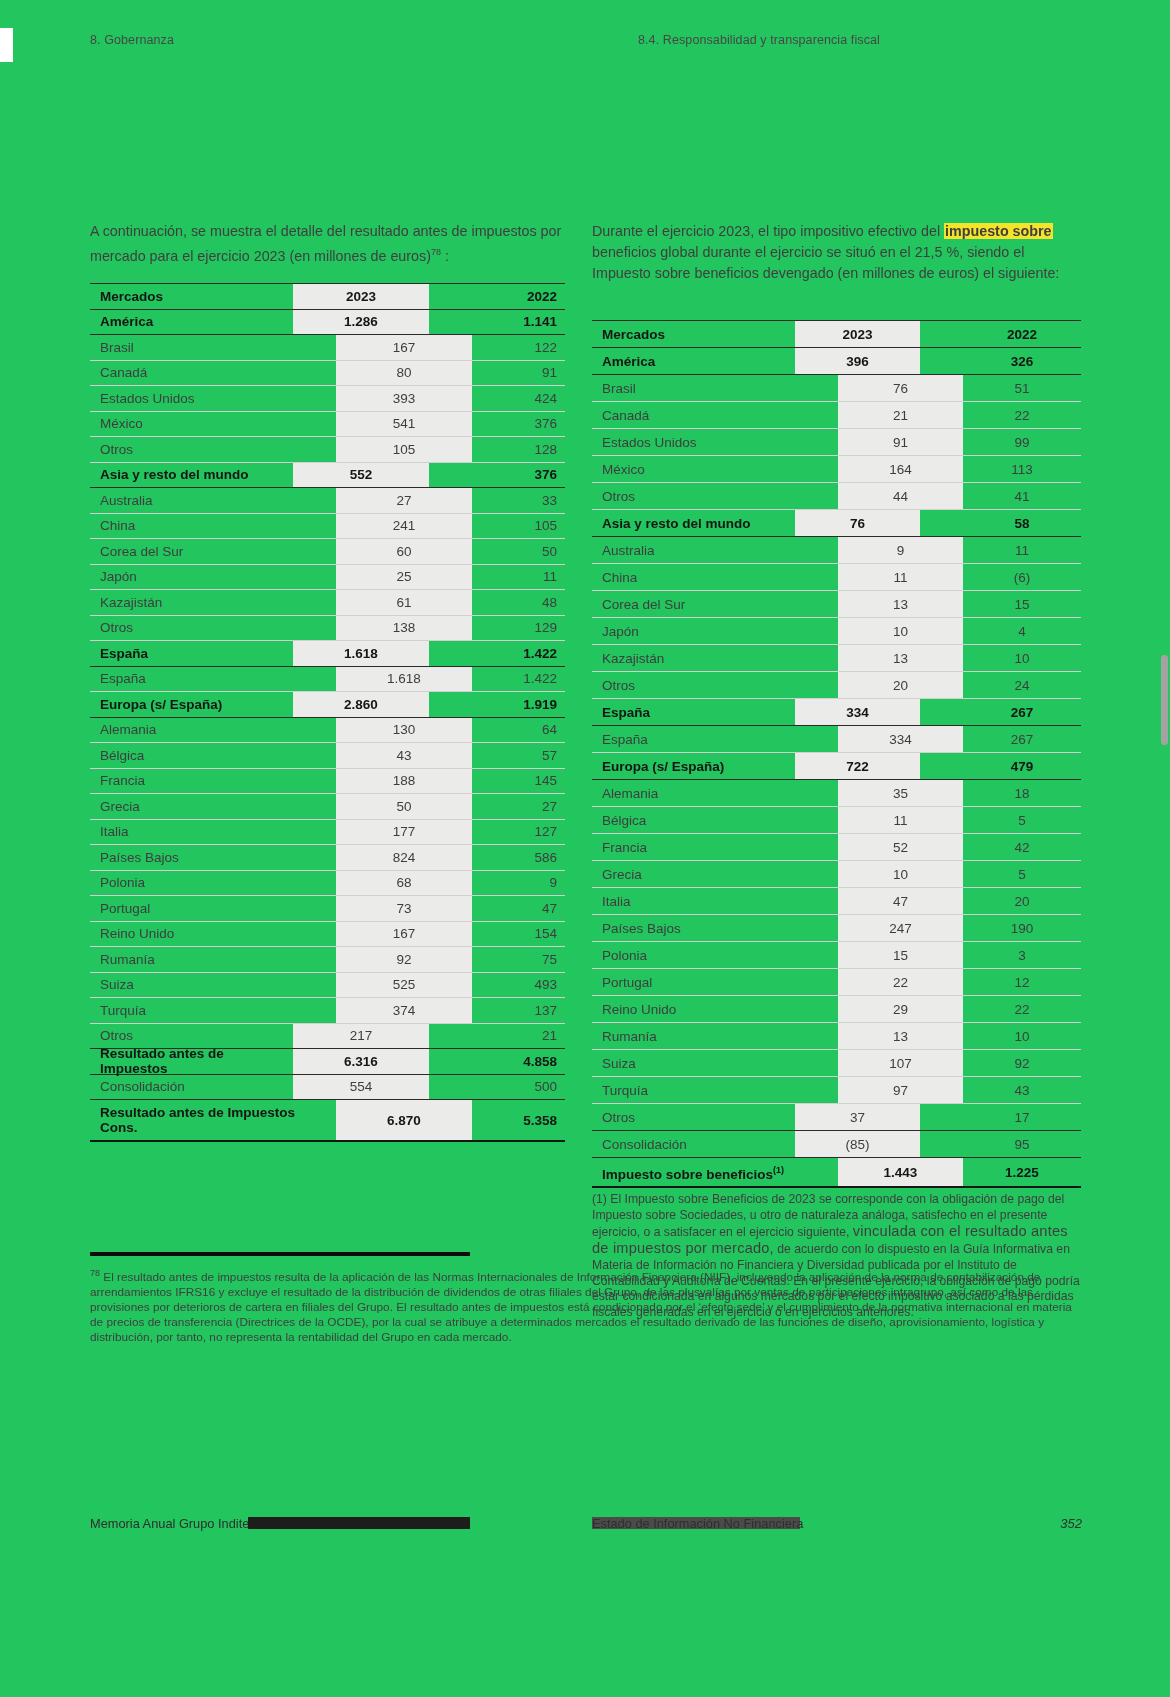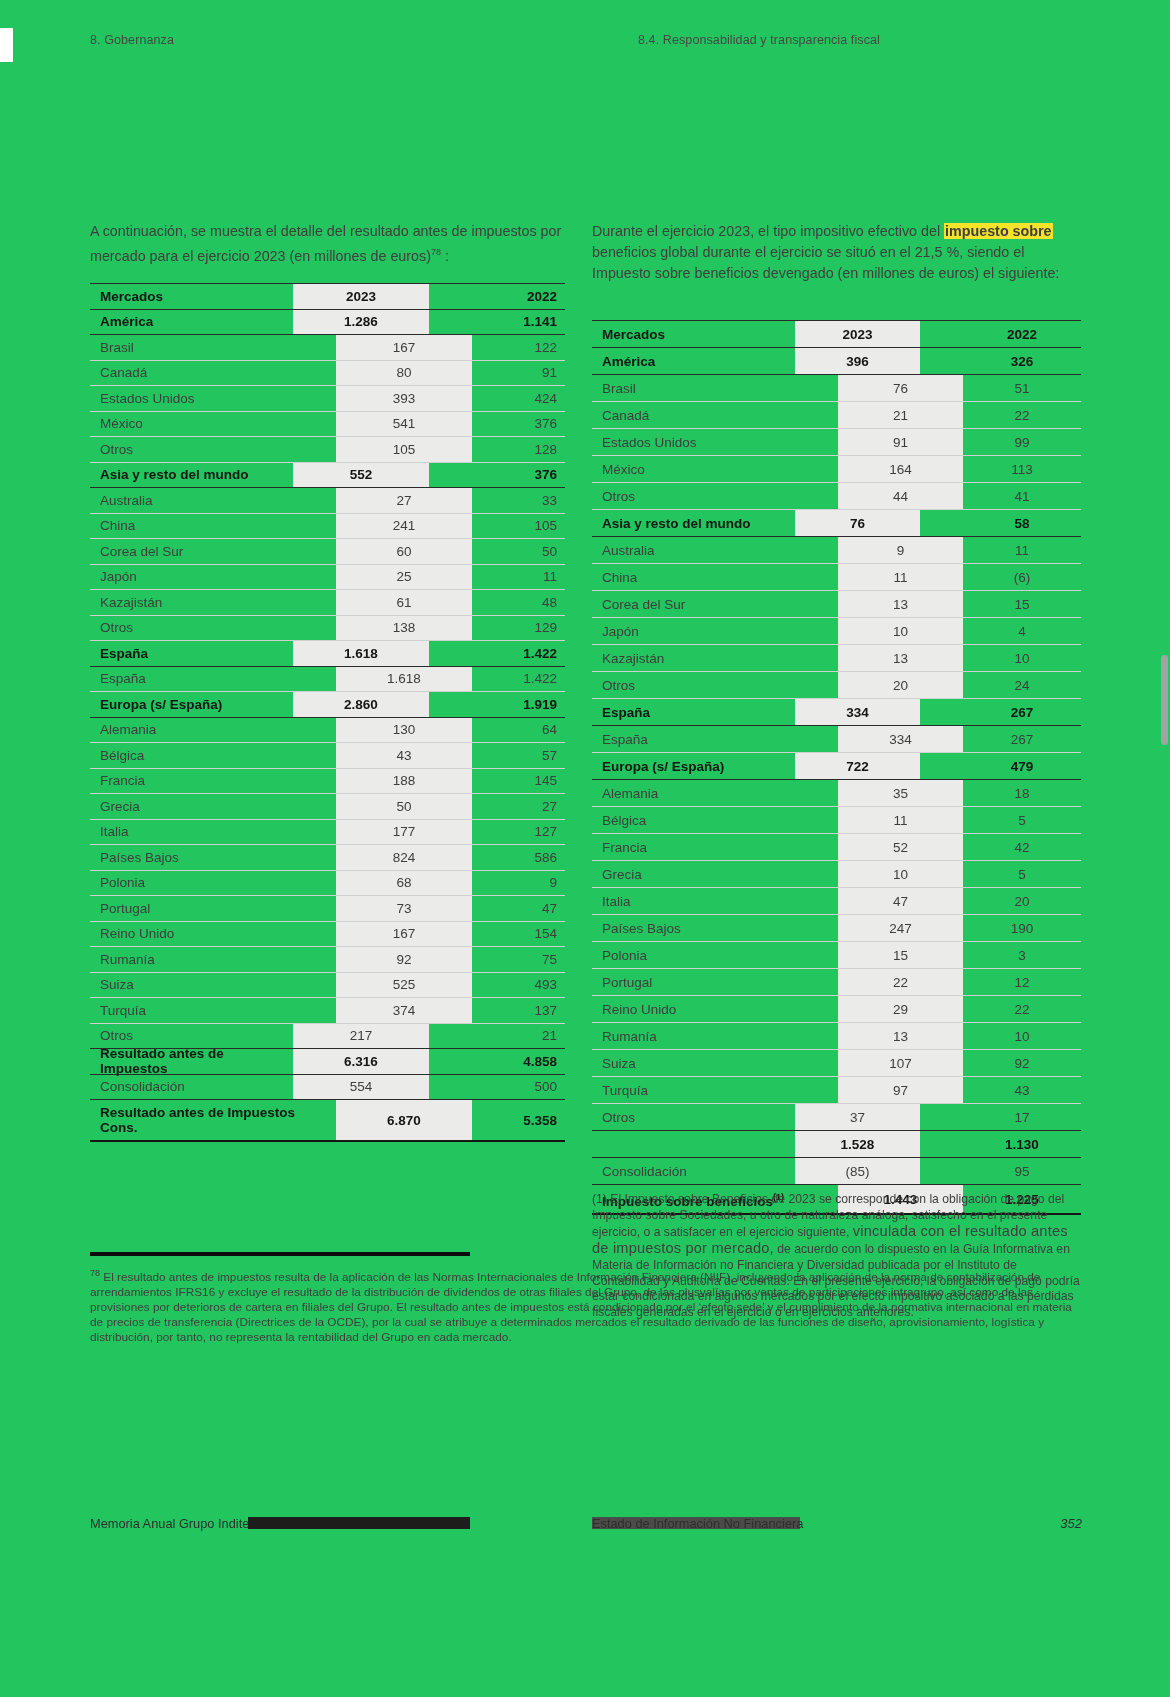--- a/index.html
+++ b/index.html
@@ -372,25 +372,20 @@
       <div class="trow b-light">
         <span class="c-label">Turquía</span>
         <span class="c-a">97</span>
         <span class="c-b">43</span>
       </div>
       <div class="trow b-dark">
         <span class="c-label">Otros</span>
         <span class="c-a">37</span>
         <span class="c-b">17</span>
       </div>
-      <div class="trow b-dark bold">
-        <span class="c-label"></span>
-        <span class="c-a">1.528</span>
-        <span class="c-b">1.130</span>
-      </div>
       <div class="trow b-dark">
         <span class="c-label">Consolidación</span>
         <span class="c-a">(85)</span>
         <span class="c-b">95</span>
       </div>
       <div class="trow b-dark2 bold grand">
         <span class="c-label">Impuesto sobre beneficios<sup>(1)</sup></span>
         <span class="c-a">1.443</span>
         <span class="c-b">1.225</span>
       </div>

